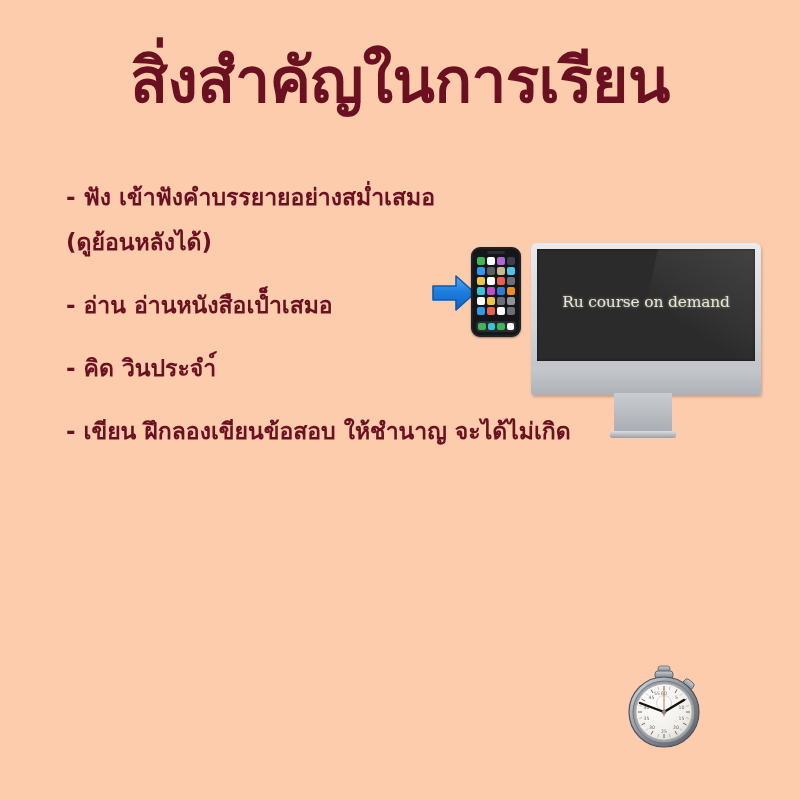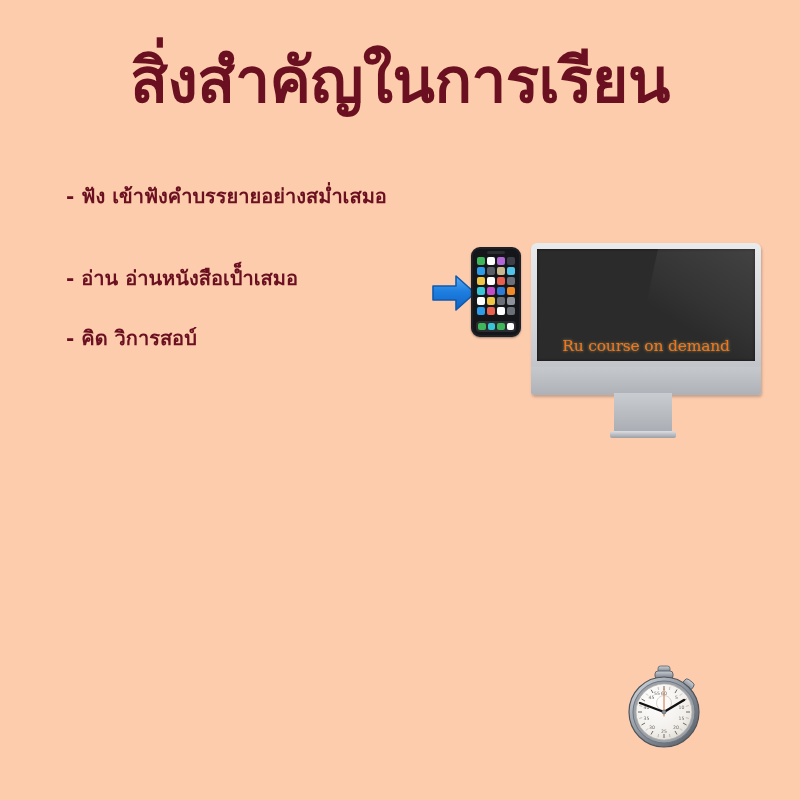--- a/index.html
+++ b/index.html
@@ -39,21 +39,21 @@
   }
 
   
   #body-text {
     position: absolute;
     left: 66px;
     top: 186px;
     width: 730px;
     color: #6B1020;
     font-family: "DejaVu Sans", sans-serif;
-    font-size: 20px;
+    font-size: 23px;
     font-weight: bold;
     line-height: 1.0;
   }
   .bullet-line {
     white-space: nowrap;
   }
   .gap-s  { height: 22px; }
   .gap-m  { height: 34px; }
   .gap-l  { height: 40px; }
 
@@ -215,25 +215,27 @@
 </head>
 <body>
 
 <div id="slide" style="background: rgb(252, 204, 173);">
 
   <div id="title" style="color: rgb(107, 16, 32); text-align: center;">สิ่งสำคัญในการเรียน</div>
 
   <div id="body-text" style="color: rgb(107, 16, 32);">
     <div class="bullet-line">- ฟัง เข้าฟังคำบรรยายอย่างสม่ำเสมอ</div>
     <div class="gap-s"></div>
+    <div class="bullet-line">(ดูย้อนหลังได้)</div>
     <div class="gap-l"></div>
     <div class="bullet-line">- อ่าน อ่านหนังสือเป็ำเสมอ</div>
     <div class="gap-l"></div>
-    <div class="bullet-line">- คิด วิการสอบ์</div>
+    <div class="bullet-line">- คิด วินประจำ์</div>
     <div class="gap-l"></div>
+    <div class="bullet-line">- เขียน ฝึกลองเขียนข้อสอบ ให้ชำนาญ จะได้ไม่เกิด</div>
     <div class="gap-m"></div>
     <div class="gap-m"></div>
   </div>
 
   <div id="arrow">
     <svg width="46" height="42" viewBox="0 0 46 42">
       <defs>
         <linearGradient id="arrGrad" x1="0" y1="0" x2="0" y2="1">
           <stop offset="0%" stop-color="#59ABF0"></stop>
           <stop offset="45%" stop-color="#1E7FE0"></stop>
@@ -278,21 +280,21 @@
         <div class="dock-icon" style="background: rgb(56, 197, 214);"></div>
         <div class="dock-icon" style="background: rgb(63, 182, 90);"></div>
         <div class="dock-icon" style="background: rgb(255, 255, 255);"></div>
       </div>
   </div>
 
   <div id="monitor">
     <div id="monitor-body">
       <div id="screen" style="background: rgb(43, 43, 43);">
         <div id="screen-gloss"></div>
-        <div id="screen-text" style="color: #f97316; margin-top: 44px;">Ru course on demand</div>
+        <div id="screen-text" style="color: #e5e5e5;">Ru course on demand</div>
       </div>
     </div>
     <div id="monitor-chin"></div>
     <div id="monitor-neck"></div>
     <div id="monitor-foot"></div>
   </div>
 
   <div id="stopwatch">
     <svg width="84" height="86" viewBox="0 0 84 86">
       <defs>

